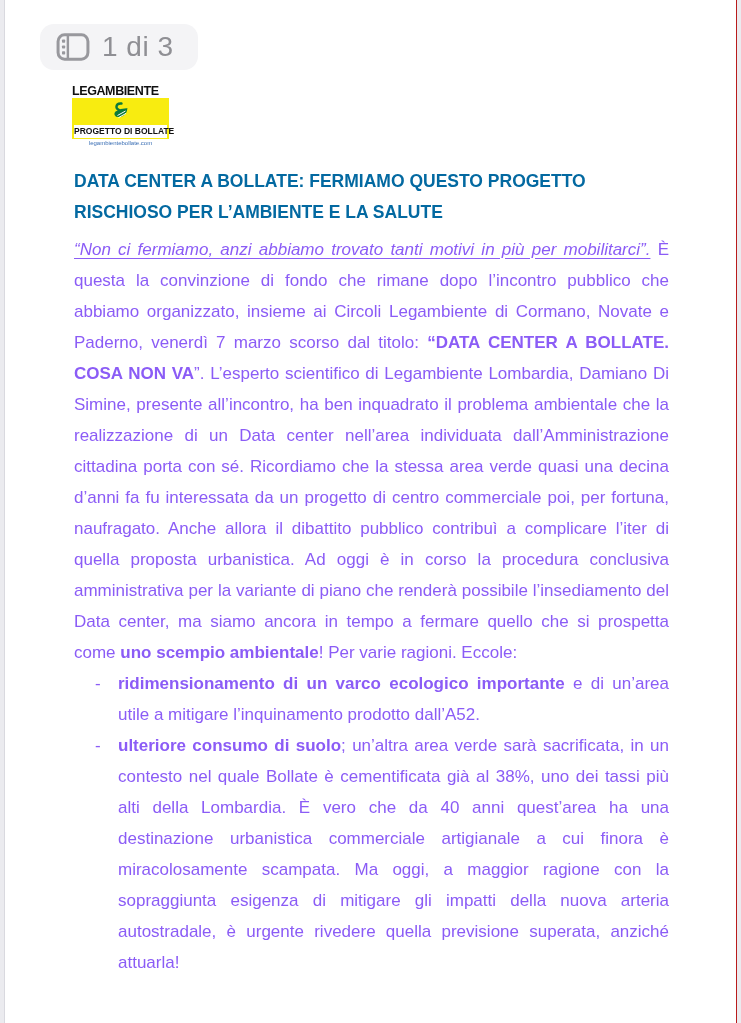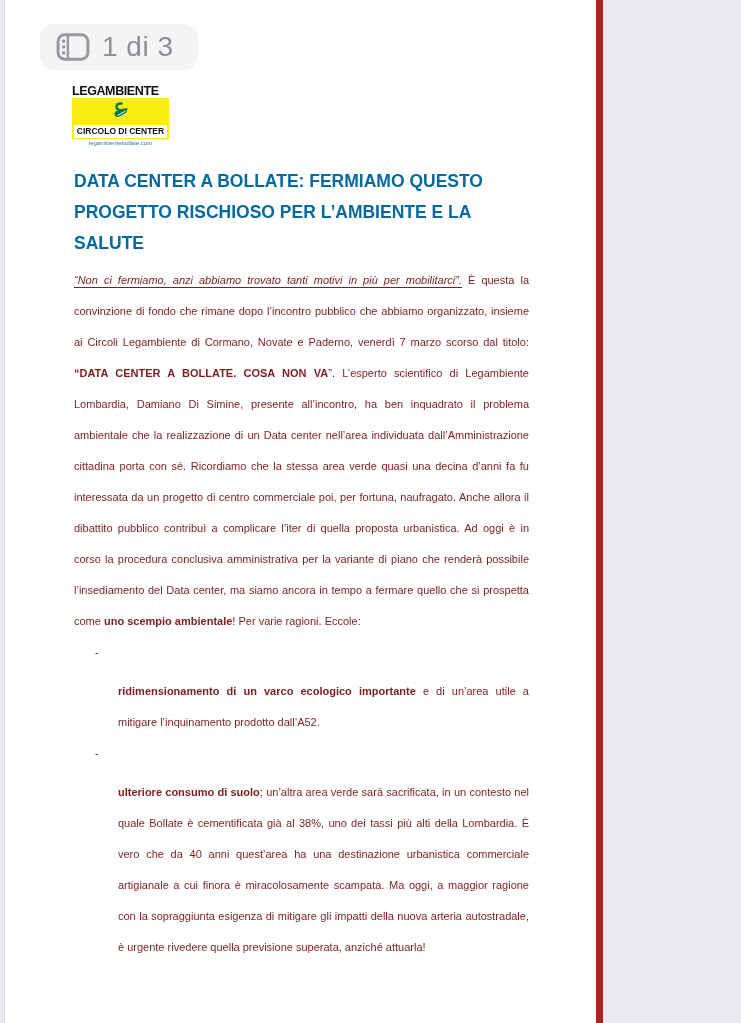--- a/index.html
+++ b/index.html
@@ -5,24 +5,24 @@
   html,body{margin:0;padding:0;}
   body{
     width:741px;height:1023px;
     background:#ebebef;
     font-family:"Liberation Sans", sans-serif;
     overflow:hidden;
   }
   .page{
     box-sizing:border-box;
     margin:0 4px;
-    width:599px;height:1023px;
+    width:733px;height:1023px;
     background:#ffffff;
     border-left:1px solid #d9d9df;
-    border-right:7px solid #b91c1c;
+    border-right:1px solid #b91c1c;
     overflow:hidden;
   }
   
   .pill{
     display:inline-flex;align-items:center;gap:12px;
     margin:24px 0 0 35px;
     background:#f4f4f6;
     border-radius:14px;
     padding:8px 24px 8px 16px;
     color:#98989d;
@@ -45,29 +45,29 @@
   }
   .logo-url{font-size:6px;color:#3b6fb5;text-align:center;line-height:9px;}
   
   .title{
     margin:18px 67px 0 69px;
     color:#e3181c;
     font-size:17.5px;font-weight:bold;line-height:31px;
   }
   .doc-body{
     margin:6px 67px 0 69px;
-    font-size:11px;line-height:31px;color:#7f1d1d;
+    font-size:17px;line-height:31px;color:#8b5cf6;
   }
   .para{text-align:justify;}
   .b{font-weight:bold;}
   .i{font-style:italic;}
   .u{text-decoration:underline;text-underline-offset:3px;}
   .bullet-row{display:flex;}
   .dash{flex:0 0 44px;box-sizing:border-box;padding-left:21px;}
-  .bullet-text{flex:1;text-align:justify;margin-top:39px;}
+  .bullet-text{flex:1;text-align:justify;}
 </style>
 </head>
 <body>
 
 <div class="page">
 
   <div class="pill">
     <span>
       <svg viewBox="0 0 36 30" aria-hidden="true">
         <rect x="2" y="2" width="32" height="26" rx="7" fill="none" stroke="currentColor" stroke-width="3.2"></rect>
@@ -83,21 +83,21 @@
   <div class="logo">
     <div class="logo-org">LEGAMBIENTE</div>
     <div class="logo-band">
       <div class="swan-wrap">
         <svg viewBox="0 0 24 26" aria-hidden="true">
           <path d="M12.5 4.5 q-4.5 -.5 -5 2.8 q-.3 2.2 1.8 3.3 l1.2 .9" stroke="#0b7a3b" stroke-width="2.4" fill="none" stroke-linecap="round"></path>
           <path d="M6.5 12.5 q5.5 -3.5 12 -3.2 q-1 7.7 -7.5 8.7 q-4.3 .6 -5.4 -2.1 q-.7 -2 .9 -3.4 z" fill="#0b7a3b"></path>
           <path d="M8.5 16.5 l8 -4.5 M9.5 18.6 l7.5 -4.2" stroke="#fff" stroke-width="1"></path>
         </svg>
       </div>
-      <div class="logo-circle">CIRCOLO DI CENTER</div>
+      <div class="logo-circle">PROGETTO DI BOLLATE</div>
     </div>
     <div class="logo-url">legambientebollate.com</div>
   </div>
 
   <div class="title" style="color: #0369a1;">DATA CENTER A BOLLATE: FERMIAMO QUESTO PROGETTO RISCHIOSO PER L’AMBIENTE E LA SALUTE</div>
 
   <div class="doc-body">
       <div class="para"><span class="i u">“Non ci fermiamo, anzi abbiamo trovato tanti motivi in più per mobilitarci”.</span><span> È questa la convinzione di fondo che rimane dopo l’incontro pubblico che abbiamo organizzato, insieme ai Circoli Legambiente di Cormano, Novate e Paderno, venerdì 7 marzo scorso dal titolo: </span><span class="b">“DATA CENTER A BOLLATE. COSA NON VA</span><span>”. L’esperto scientifico di Legambiente Lombardia, Damiano Di Simine, presente all’incontro, ha ben inquadrato il problema ambientale che la realizzazione di un Data center nell’area individuata dall’Amministrazione cittadina porta con sé. Ricordiamo che la stessa area verde quasi una decina d’anni fa fu interessata da un progetto di centro commerciale poi, per fortuna, naufragato. Anche allora il dibattito pubblico contribuì a complicare l’iter di quella proposta urbanistica. Ad oggi è in corso la procedura conclusiva amministrativa per la variante di piano che renderà possibile l’insediamento del Data center, ma siamo ancora in tempo a fermare quello che si prospetta come </span><span class="b">uno scempio ambientale</span><span>! Per varie ragioni. Eccole:</span></div>
       <div class="bullet-row">
         <span class="dash">-</span>

